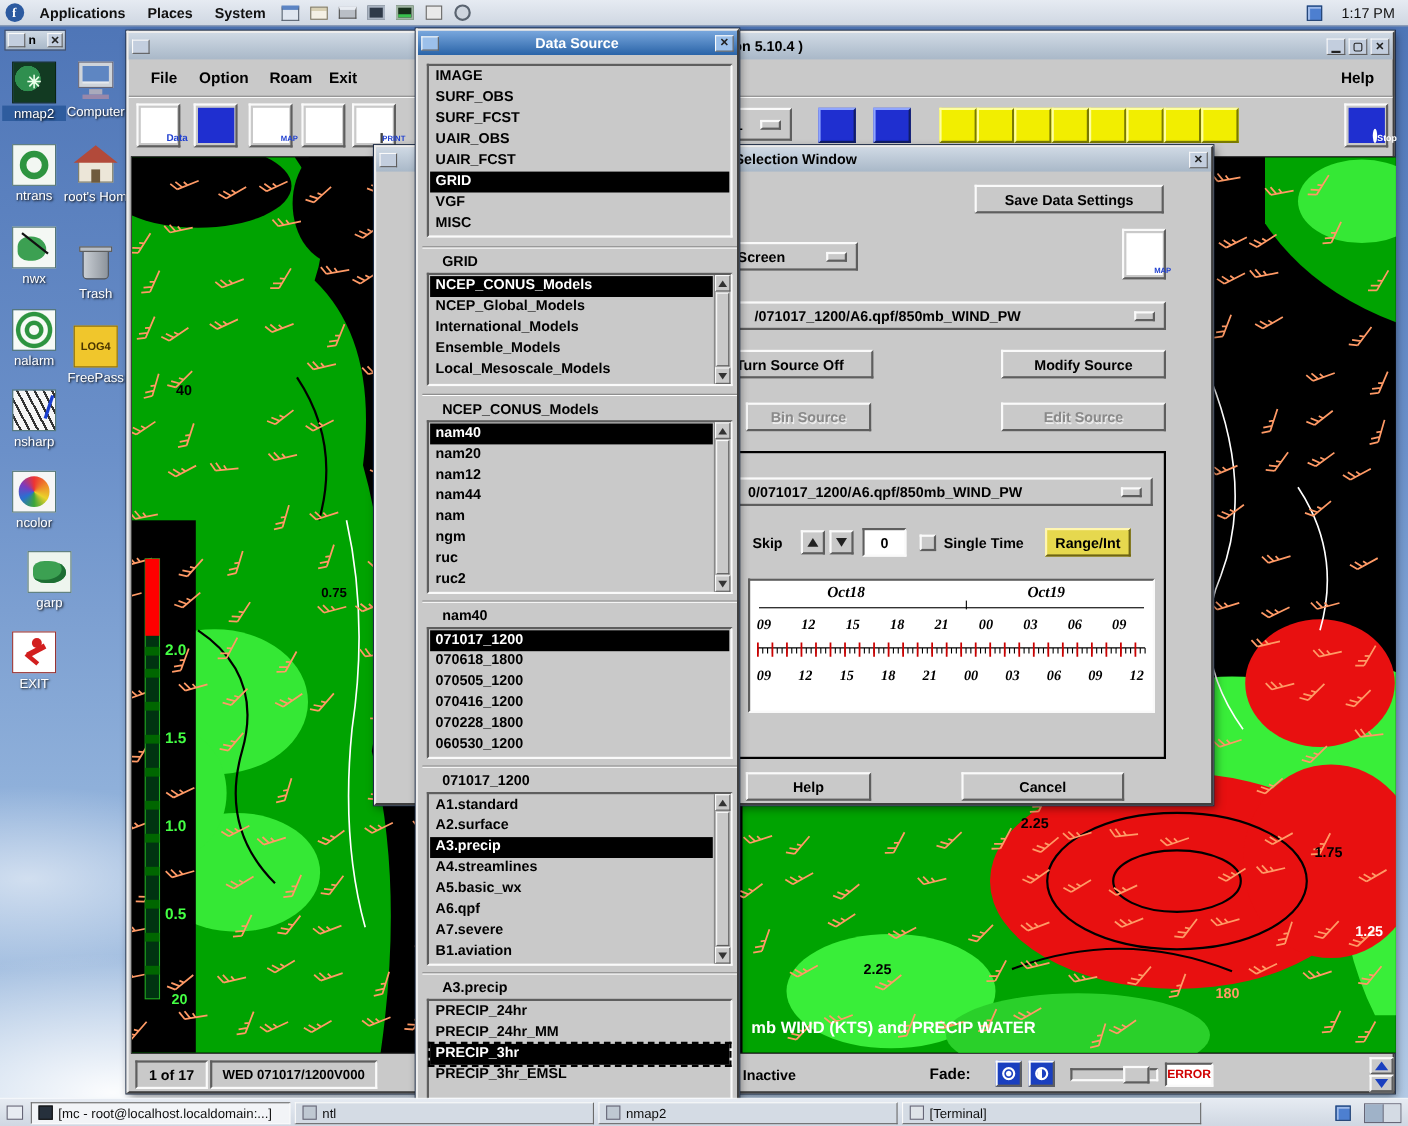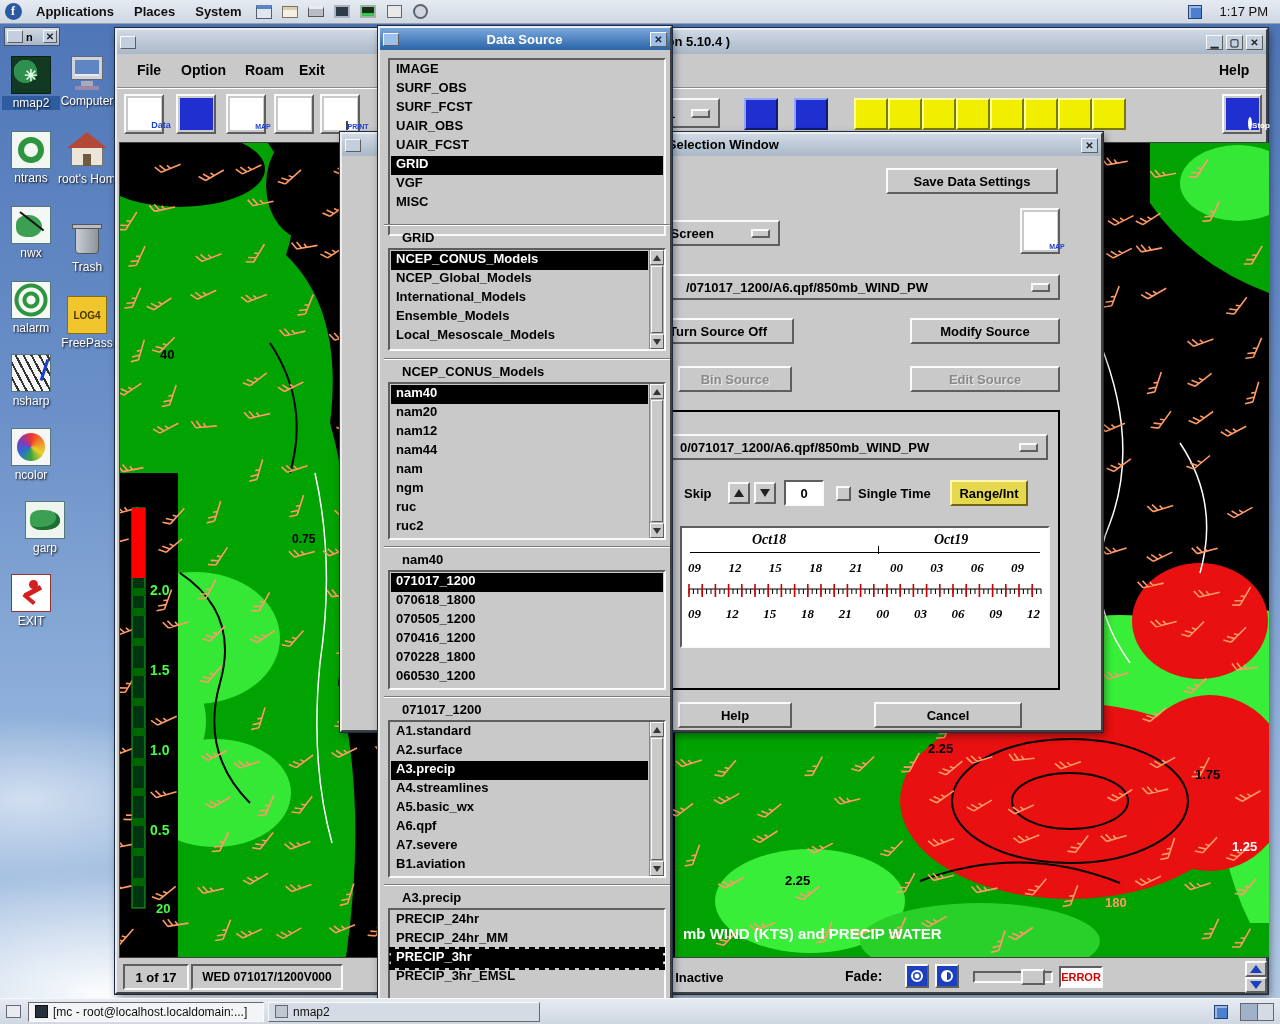--- a/index.html
+++ b/index.html
@@ -1583,21 +1583,21 @@
     <div class="abs raised btn" style="left:532px;top:568px;width:148px;height:26px;">Cancel</div>
   </div>
 
   <div class="abs window" style="left:378px;top:26px;width:294px;height:978px;z-index:4;">
     <div class="tbar blue">
       <div class="menubtn" style="background:#9cc0ea;"></div>
       <div class="ttl">Data Source</div>
       <div class="wbtn" style="background:#9cc0ea;">✕</div>
     </div>
 
-    <div class="abs sunken" style="left:8px;top:30px;width:278px;height:178px;padding:1px;">
+    <div class="abs sunken" style="left:8px;top:30px;width:278px;height:158px;padding:1px;">
       <div class="li">IMAGE</div>
       <div class="li">SURF_OBS</div>
       <div class="li">SURF_FCST</div>
       <div class="li">UAIR_OBS</div>
       <div class="li">UAIR_FCST</div>
       <div class="li sel">GRID</div>
       <div class="li">VGF</div>
       <div class="li">MISC</div>
     </div>
 
@@ -1694,21 +1694,29 @@
   <div class="abs gpanel bottom" style="top:998px;height:26px;z-index:60;">
     <div class="picon">
         <div style="width:15px;height:13px;background:#e8ecf2;border:1px solid #667;"></div>
       </div>
     <div class="taskbtn active" style="width:236px;">
       <div class="tico" style="background:#26303c;border:1px solid #111;"></div>
       <span>[mc - root@localhost.localdomain:...]</span>
     </div>
     <div class="taskbtn" style="width:272px;">
       <div class="tico" style="background:#bfc8d2;border:1px solid #667;"></div>
+      <span>ntl</span>
+    </div>
+    <div class="taskbtn" style="width:272px;">
+      <div class="tico" style="background:#bfc8d2;border:1px solid #667;"></div>
       <span>nmap2</span>
+    </div>
+    <div class="taskbtn" style="width:272px;">
+      <div class="tico" style="background:#dfe3e8;border:1px solid #667;"></div>
+      <span>[Terminal]</span>
     </div>
     <div style="flex:1;"></div>
     <div class="picon">
         <div style="width:14px;height:14px;background:#4d7fd0;border:1px solid #23426f;box-shadow:inset 2px 2px 0 #9db9e8;"></div>
       </div>
     <div style="width:34px;height:18px;margin:0 6px;border:1px solid #667;display:flex;">
       <div style="flex:1;background:#9fb2c8;border-right:1px solid #667;"></div>
       <div style="flex:1;background:#d4dbe4;"></div>
     </div>
   </div>

